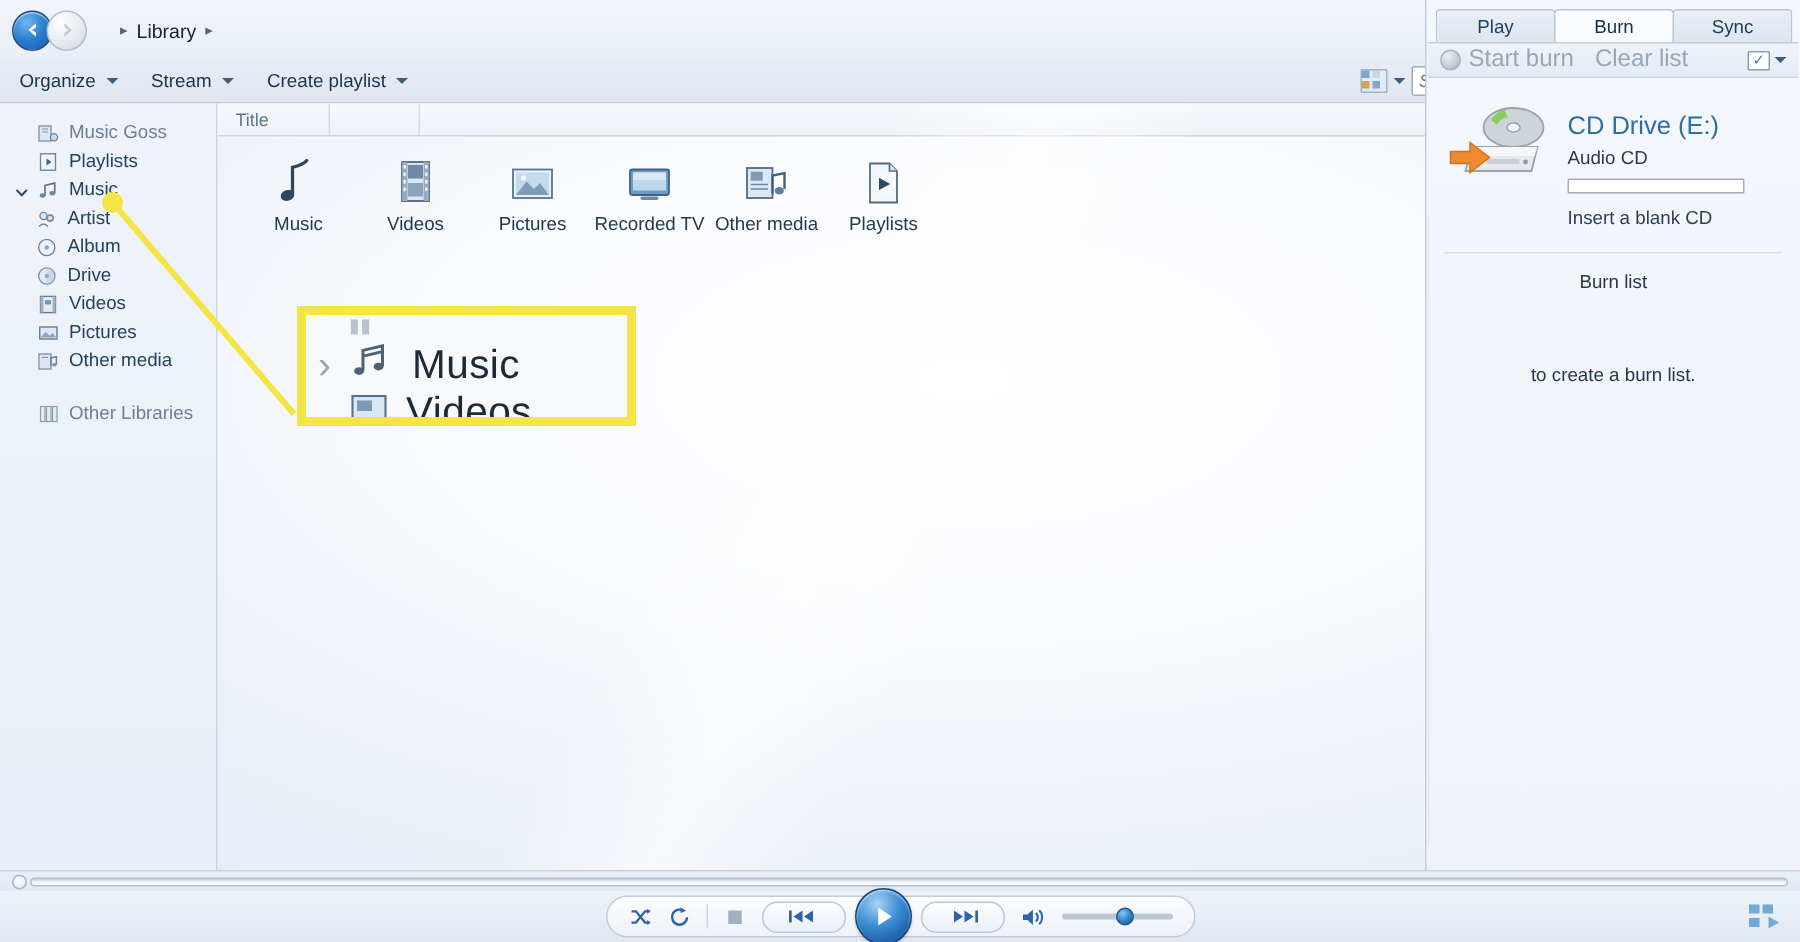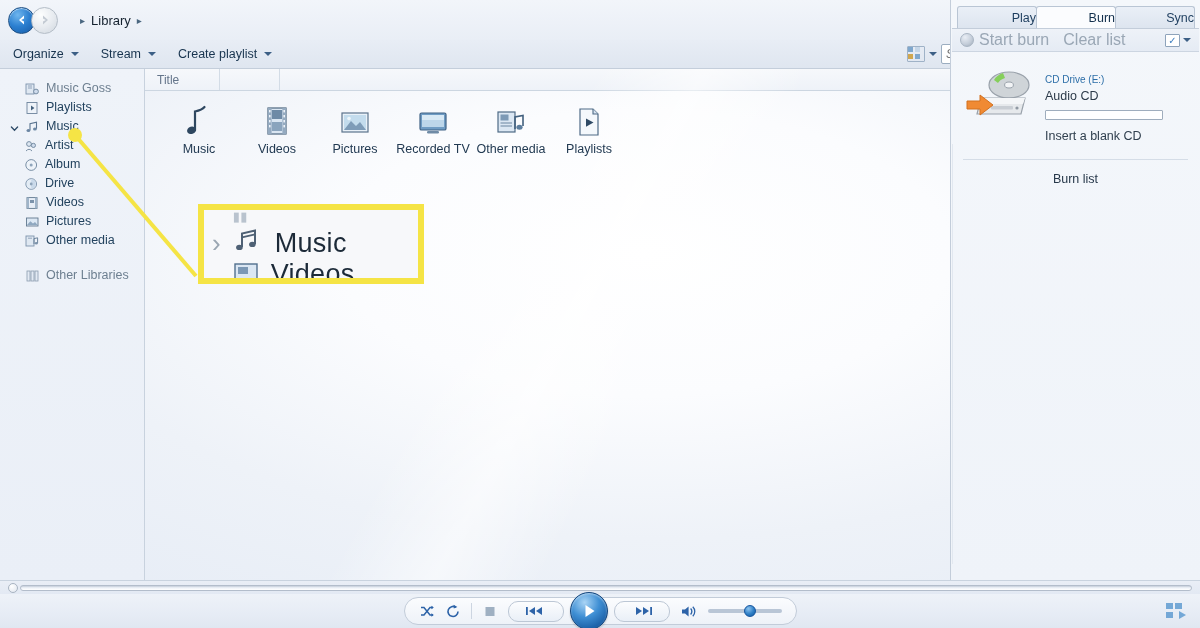--- a/index.html
+++ b/index.html
@@ -154,21 +154,21 @@
   .leader { position:absolute; left:0; top:0; width:1200px; height:628px; z-index:29; pointer-events:none; }
 
   
   .rightpane {
     position:absolute; left:950px; top:0; width:250px; height:580px;
     background: linear-gradient(180deg,#f4f7fb 0%,#eff3f9 100%);
     border-left:1px solid #c3cdda;
   }
   .tabs { display:flex; height:28px; padding:6px 6px 0 6px; gap:0; }
   .tab {
-    flex:1; display:flex; align-items:center; justify-content:flex-end;
+    flex:1; display:flex; align-items:center; justify-content:center;
     font-size:12.5px; color:#1d3d5e;
     border:1px solid #b9c5d4; border-bottom:none;
     border-radius:3px 3px 0 0;
     background: linear-gradient(180deg,#eaeff7 0%,#dde5ef 100%);
     margin-right:-1px; cursor:default;
   }
   .tab.active {
     background:#fbfcfe; color:#13304d; position:relative; z-index:2;
   }
   .pane-toolbar {
@@ -187,21 +187,21 @@
   .pt-right { margin-left:auto; display:flex; align-items:center; gap:3px; }
   .chk-ico {
     width:15px;height:13px;border:1px solid #8ea3bb;background:#fff;border-radius:1px;
     display:flex;align-items:center;justify-content:center;font-size:10px;color:#3f7fc0;
   }
 
   .drive {
     display:flex; gap:10px; padding:16px 10px 12px 12px;
   }
   .drive-text { display:flex; flex-direction:column; gap:4px; padding-top:6px; }
-  .drive-title { font-size:10px; color:#2c6ea8; }
+  .drive-title { font-size:17px; color:#2c6ea8; }
   .drive-sub { font-size:12.5px; color:#2c3a49; }
   .capacity {
     width:118px; height:10px; background:#fff;
     border:1px solid #9fadbd; border-radius:1px; margin-top:3px;
   }
   .drive-hint { font-size:12.5px; color:#31404f; margin-top:5px; }
   .pane-div { height:1px; background:#d5dde7; margin:4px 12px 0 12px; }
   .burnlist-title { text-align:center; font-size:12.5px; color:#27384a; padding:12px 0 0 0; }
   .dropzone { text-align:center; padding-top:46px; }
   .dz-strong { font-size:12.5px; font-weight:bold; color:#1d2c3b; }
@@ -625,20 +625,21 @@
         <span class="drive-sub">Audio CD</span>
         <div class="capacity"></div>
         <span class="drive-hint">Insert a blank CD</span>
       </div>
     </div>
 
     <div class="pane-div"></div>
     <div class="burnlist-title">Burn list</div>
 
     <div class="dropzone">
+      <div class="dz-sub">to create a burn list.</div>
     </div>
     <div class="pane-vline"></div>
   </div>
 
   <div class="seekwrap">
     <span class="seekknob"></span>
     <div class="seekbar"></div>
   </div>
 
   <div class="bottombar">

